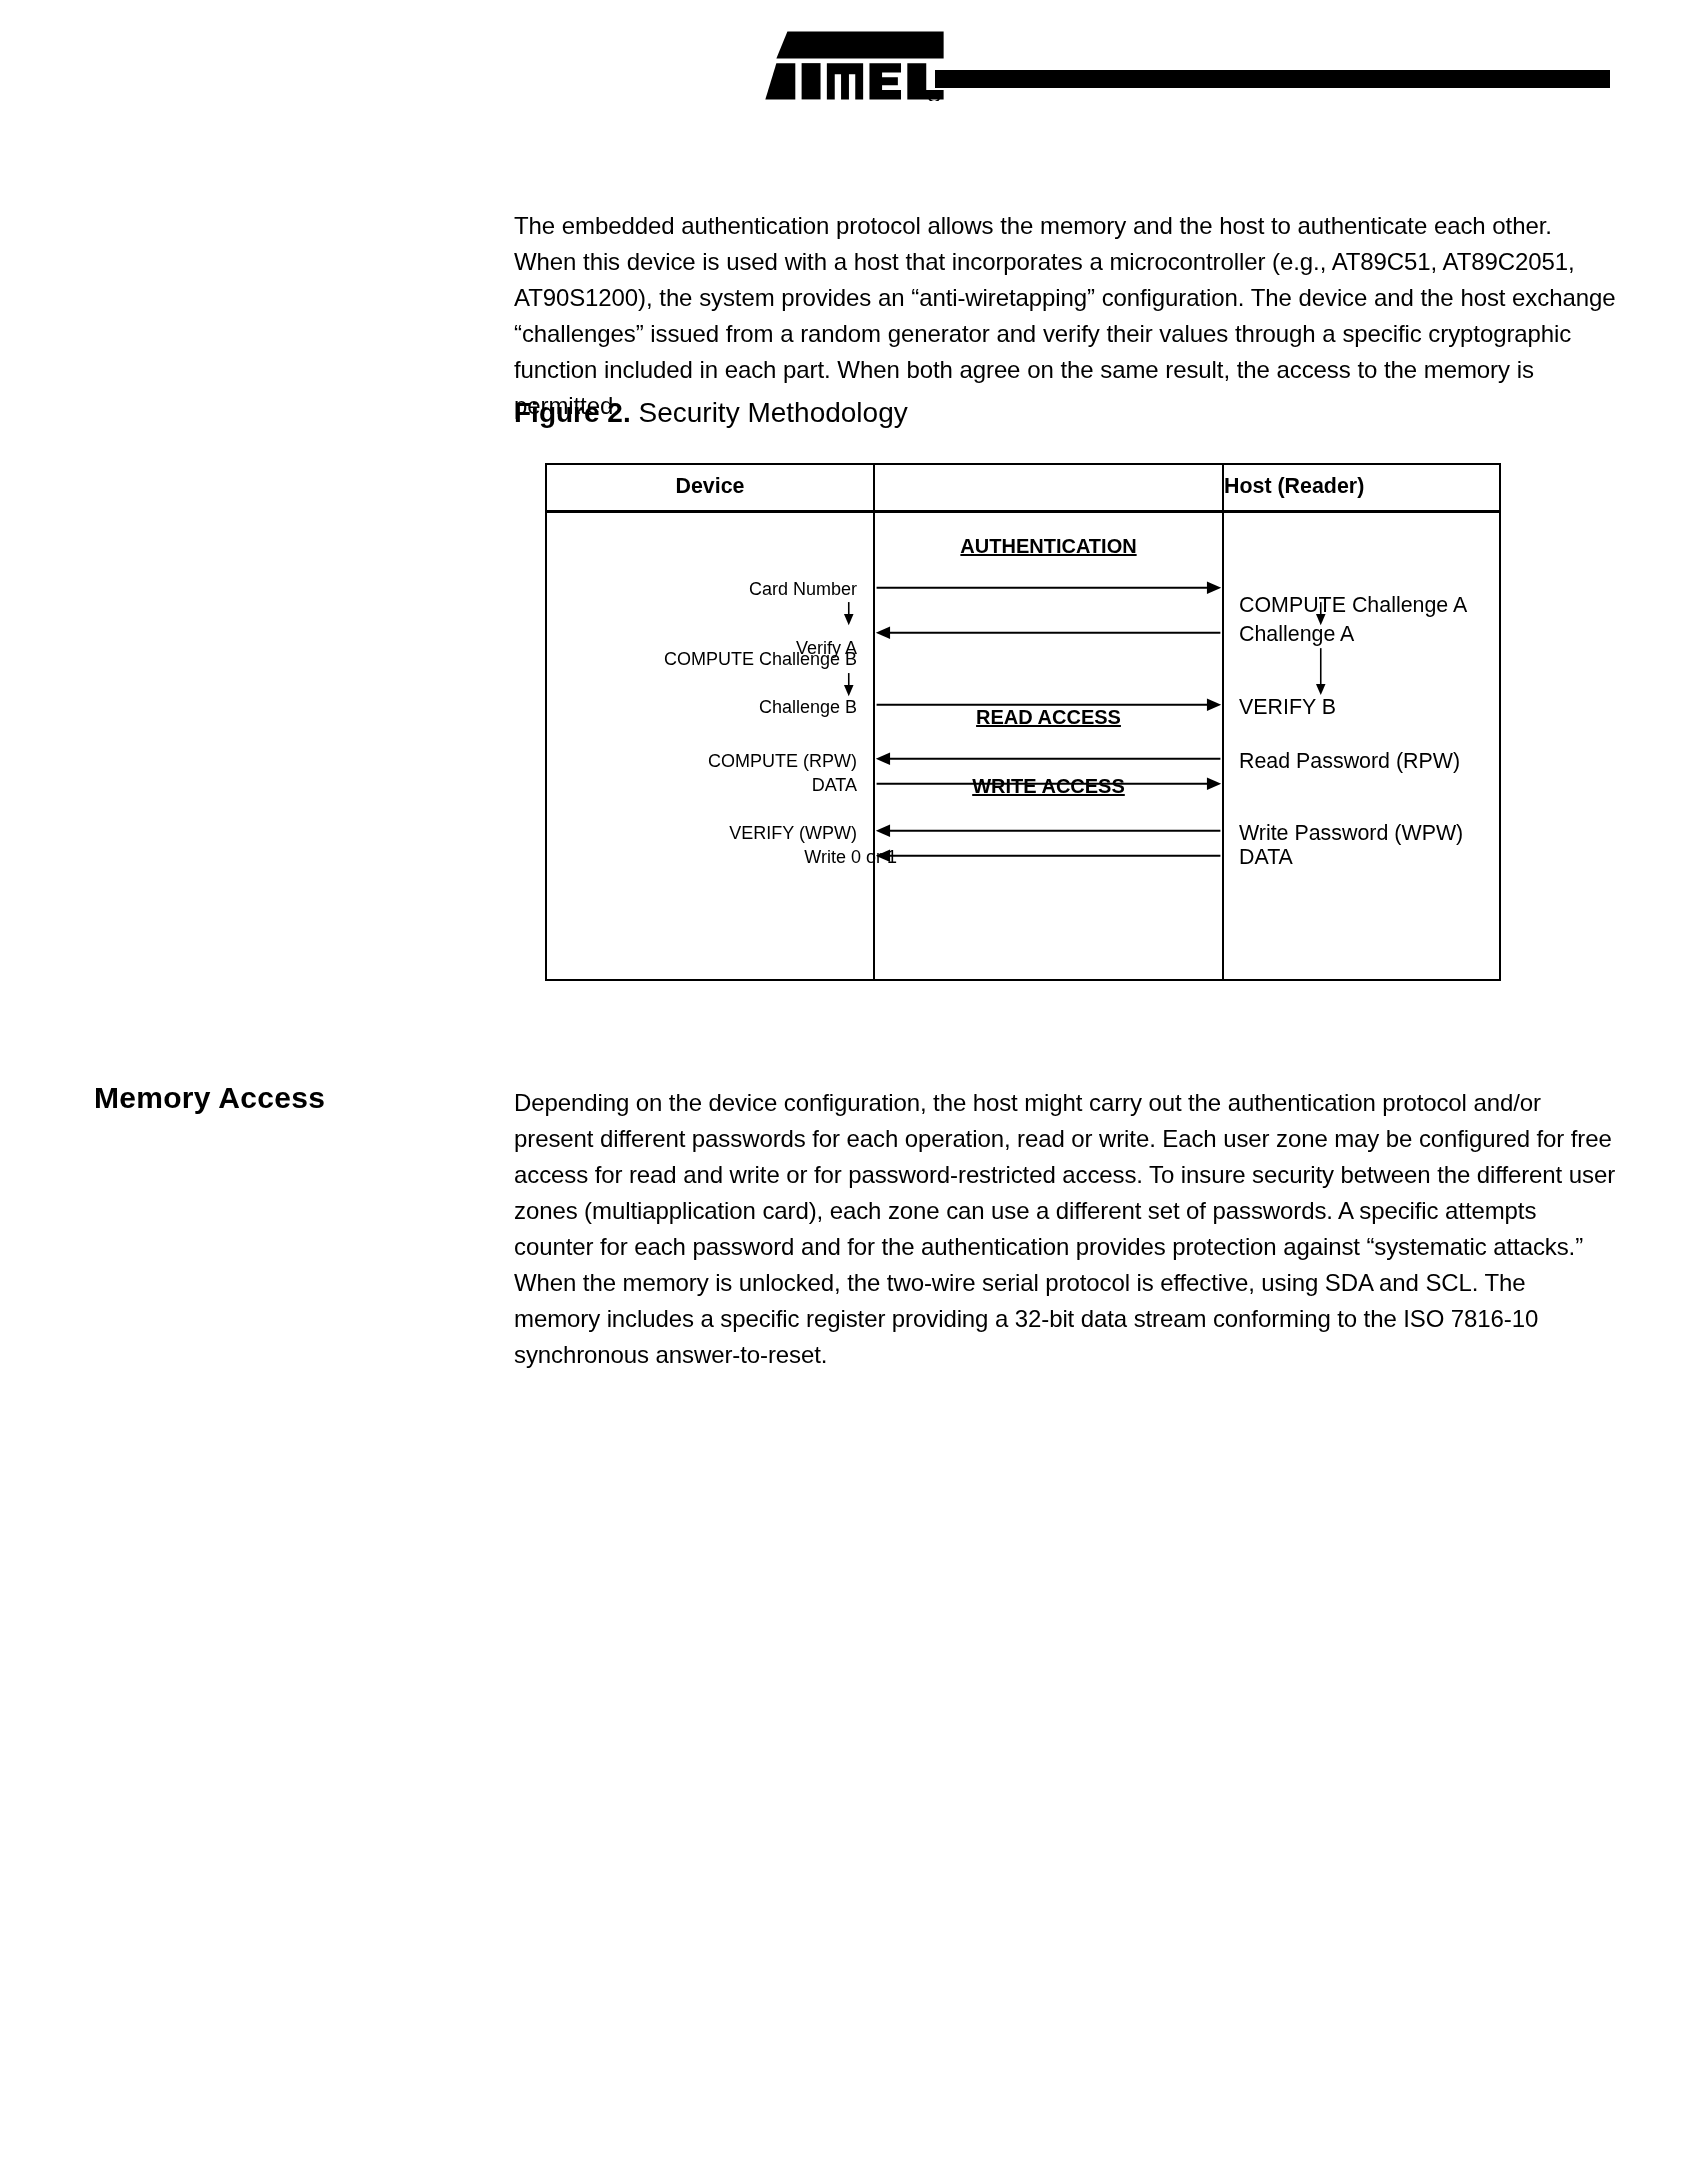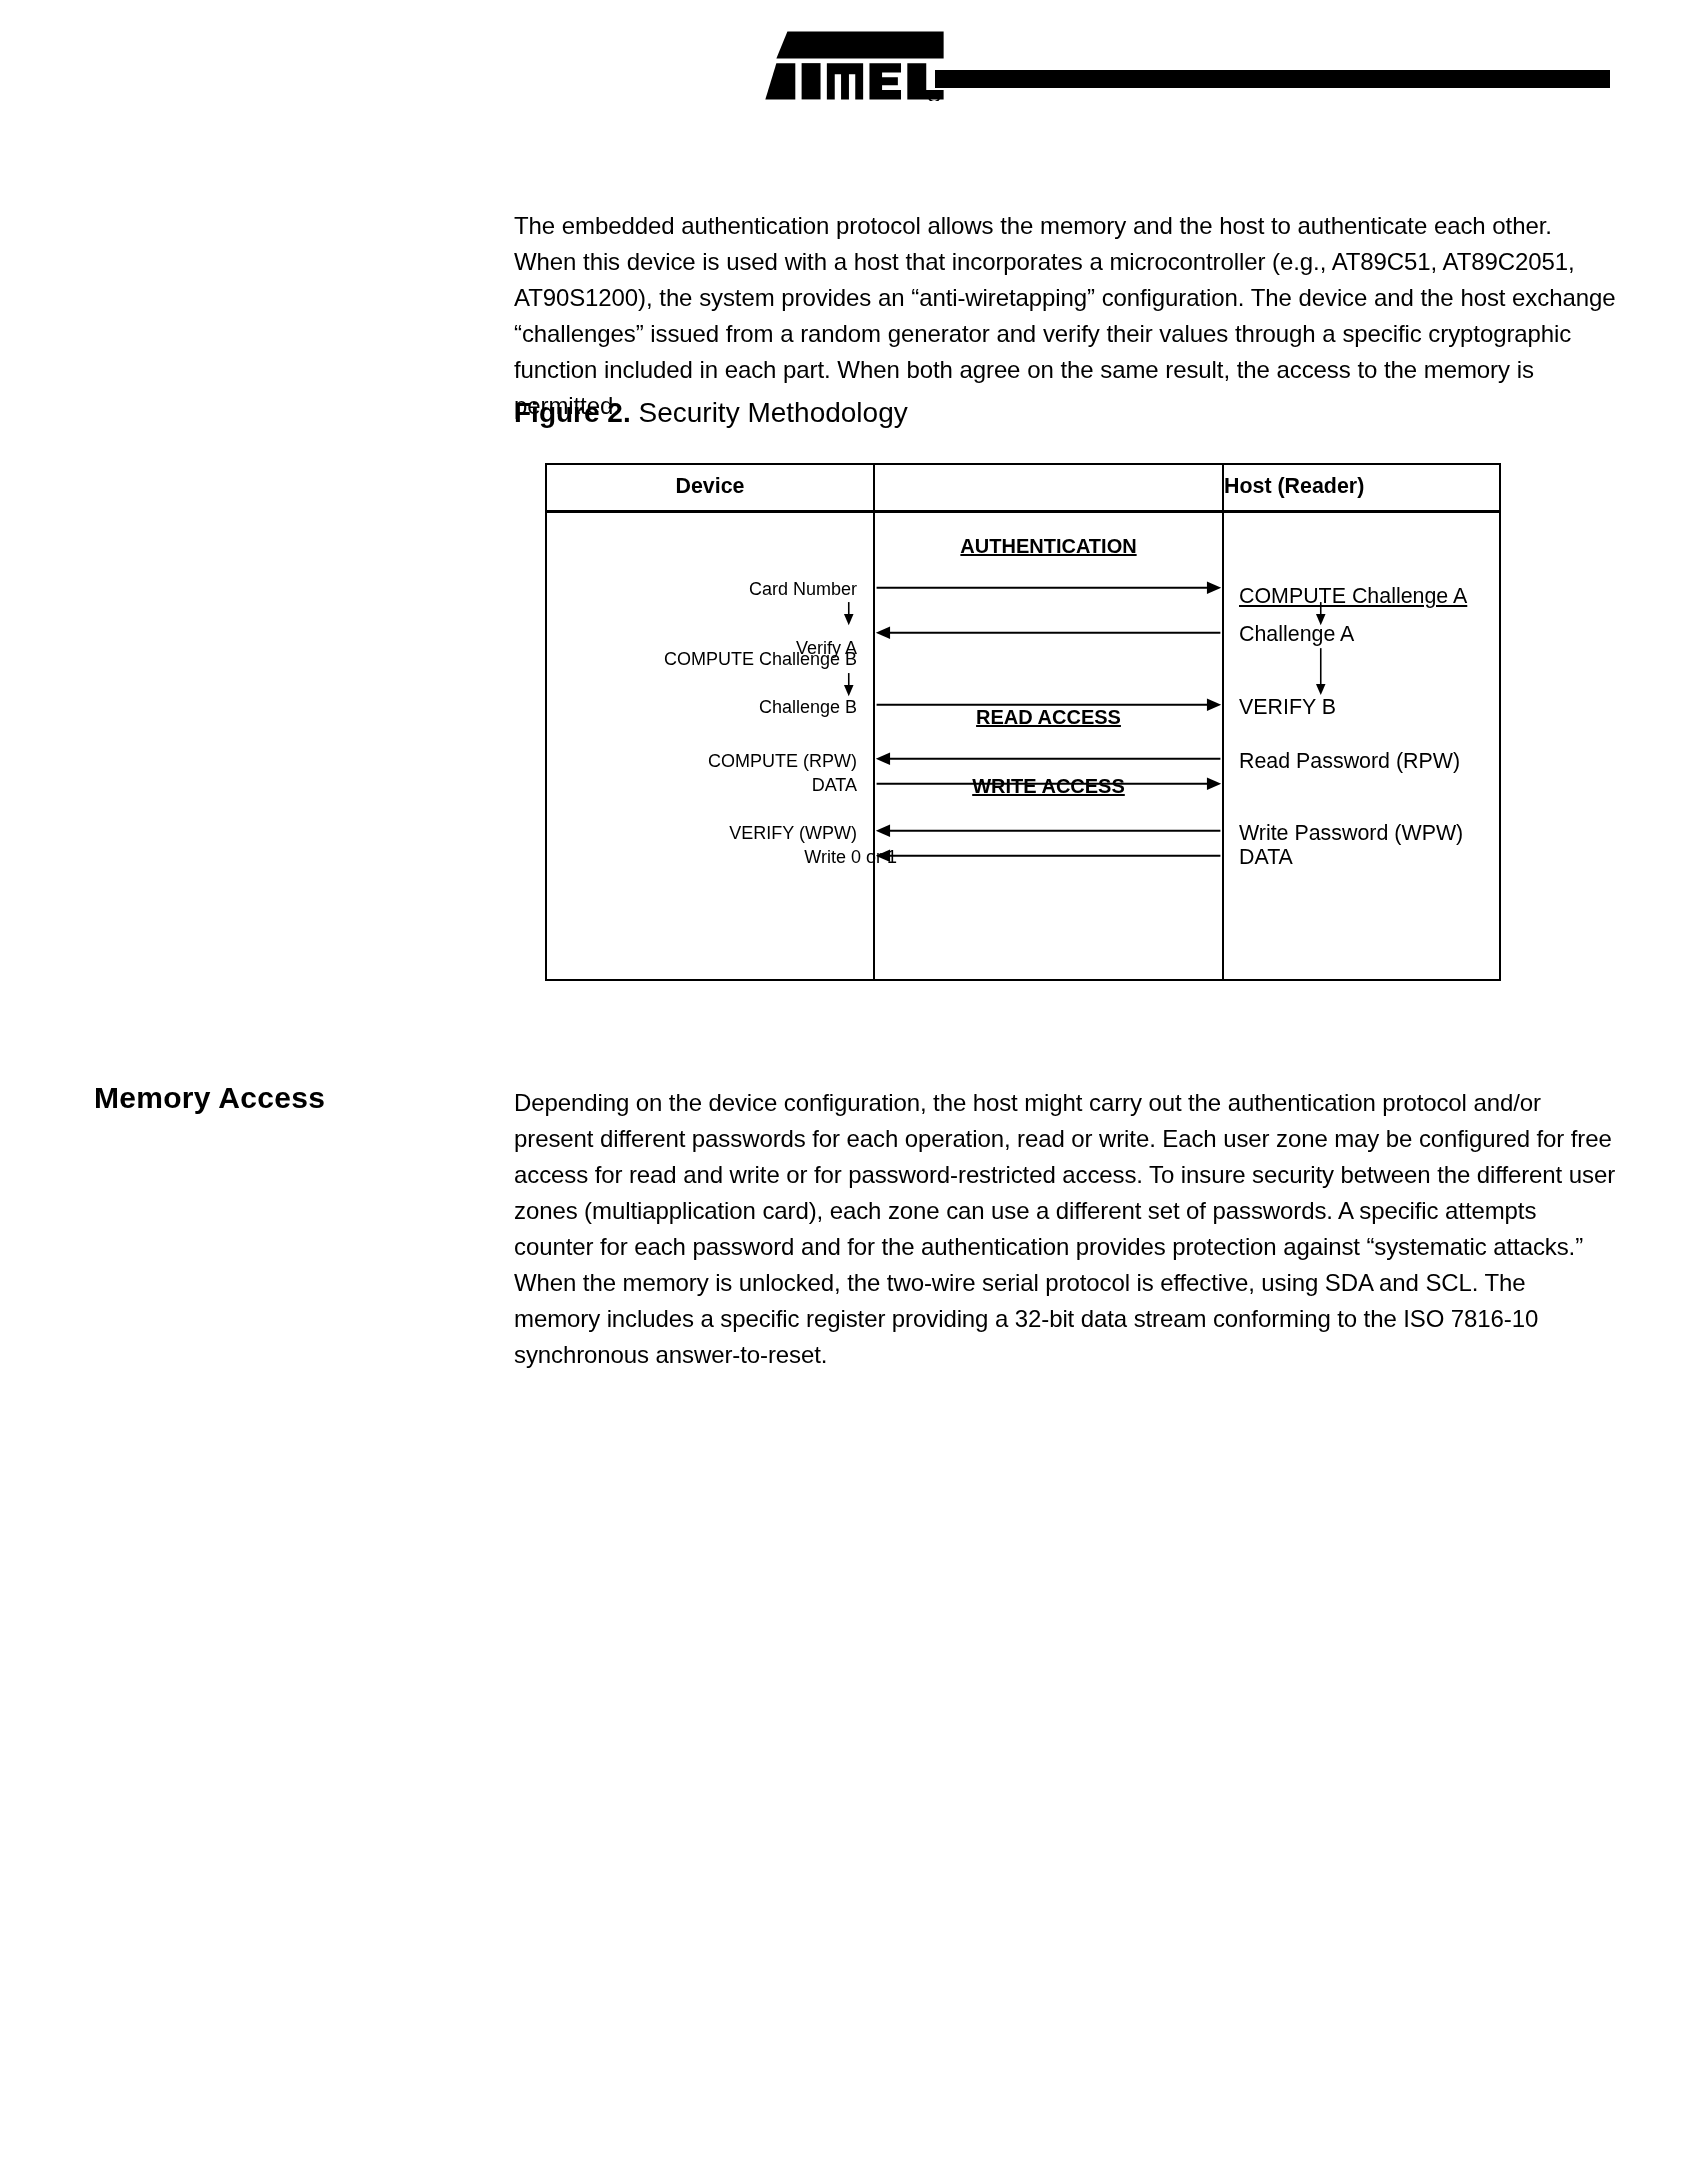--- a/index.html
+++ b/index.html
@@ -250,21 +250,21 @@
 
     <div class="dev-label" style="top:111px;">Card Number</div>
     <div class="dev-label" style="top:170px;">Verify A</div>
     <div class="dev-label" style="top:181px;">COMPUTE Challenge B</div>
     <div class="dev-label" style="top:229px;">Challenge B</div>
     <div class="dev-label" style="top:283px;">COMPUTE (RPW)</div>
     <div class="dev-label" style="top:307px;">DATA</div>
     <div class="dev-label" style="top:355px;">VERIFY (WPW)</div>
     <div class="dev-label" style="top:379px;margin-left:40px;">Write 0 or 1</div>
 
-    <div class="host-label" style="top:118px;text-decoration:underline;">COMPUTE Challenge A</div>
+    <div class="host-label" style="top:127px;">COMPUTE Challenge A</div>
     <div class="host-label" style="top:156px;">Challenge A</div>
     <div class="host-label" style="top:229px;">VERIFY B</div>
     <div class="host-label" style="top:283px;">Read Password (RPW)</div>
     <div class="host-label" style="top:355px;">Write Password (WPW)</div>
     <div class="host-label" style="top:379px;">DATA</div>
 
     <div class="v-arrow" style="left:293px; top:137px; height:24px;">
       <svg width="17.5" height="24" viewBox="0 0 22 30" xmlns="http://www.w3.org/2000/svg">
         <line x1="11" y1="0" x2="11" y2="17" stroke="#000" stroke-width="2"></line>
         <polygon points="5,15 17,15 11,29" fill="#000"></polygon>

